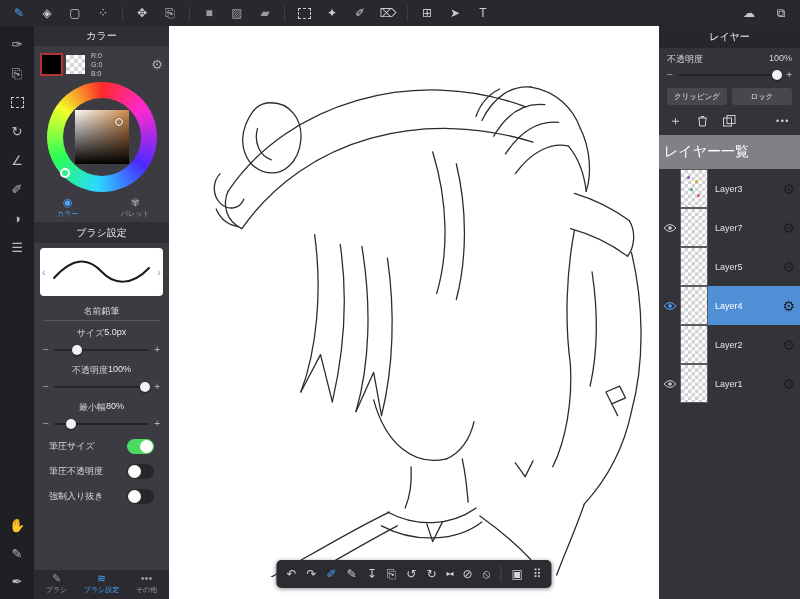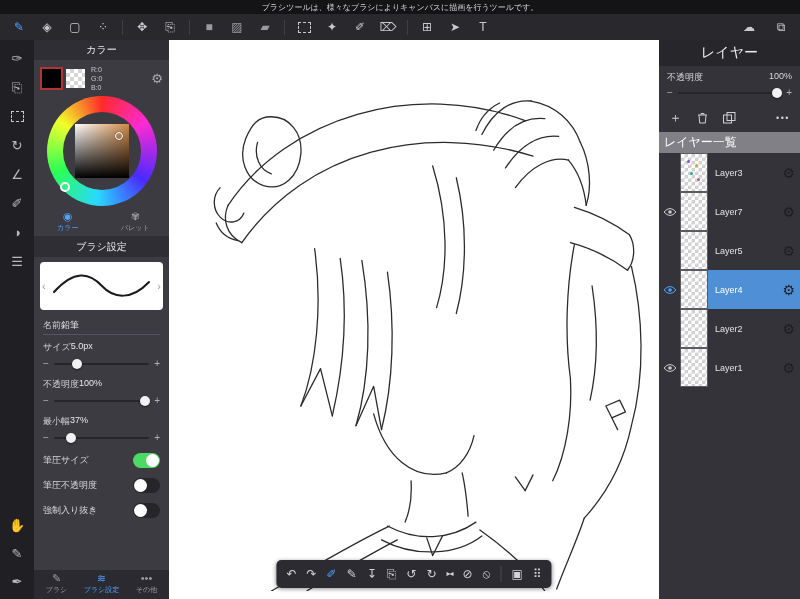--- a/index.html
+++ b/index.html
@@ -54,31 +54,31 @@
   .color-tabs{display:flex;margin-top:3px;border-bottom:1px solid #2e2e34;flex:none}
   .ctab{flex:1;display:flex;flex-direction:column;align-items:center;gap:1px;padding:2px 0 3px;
     font-size:7px;color:#9a9aa1}
   .ctab.active{color:#4da3ff}
   .ticon{font-size:11px;line-height:1}
 
   .brush-preview{position:relative;background:#fff;border-radius:4px;margin:5px 6px;height:48px;flex:none}
   .pv-arrow{position:absolute;top:50%;transform:translateY(-50%);color:#9a9aa1;font-size:11px}
   .pv-l{left:2px}.pv-r{right:2px}
 
-  .prow{display:flex;justify-content:flex-start;padding:4px 9px 2px;font-size:9px;color:#d2d2d7;flex:none}
+  .prow{display:flex;justify-content:center;padding:4px 9px 2px;font-size:9px;color:#d2d2d7;flex:none}
   .prow .val{color:#e8e8ec}
   .underline{border-bottom:1px solid #56565e;margin:0 9px 2px;flex:none}
 
   .slider{display:flex;align-items:center;gap:5px;padding:3px 9px 5px;flex:none}
   .sl-sign{color:#b0b0b6;font-size:10px;line-height:1}
   .track{flex:1;height:2px;background:#25252a;border-radius:1px;position:relative}
   .knob{position:absolute;top:50%;width:10px;height:10px;background:#f2f2f4;border-radius:50%;
     transform:translate(-50%,-50%);box-shadow:0 1px 2px rgba(0,0,0,.5)}
 
-  .toggle-row{display:flex;justify-content:space-between;align-items:center;padding:5px 9px;font-size:9px;flex:none}
+  .toggle-row{display:flex;justify-content:space-between;align-items:center;padding:5px 15px;font-size:9px;flex:none}
   .toggle{width:27px;height:15px;border-radius:8px;background:#25252a;position:relative;flex:none}
   .toggle.on{background:#4cd964}
   .tknob{position:absolute;top:1px;width:13px;height:13px;border-radius:50%;background:#fff}
   .toggle.on .tknob{right:1px}
   .toggle.off .tknob{left:1px}
 
   .lp-tabs{margin-top:auto;display:flex;background:#2a2a30;padding:3px 0 4px;flex:none}
   .lp-tab{flex:1;display:flex;flex-direction:column;align-items:center;gap:1px;font-size:7px;color:#9a9aa1}
   .lp-tab.active{color:#4da3ff}
 
@@ -92,29 +92,29 @@
   .fb-icon.blue{color:#4da3ff}
   .fb-sep{width:1px;height:16px;background:#4a4a52}
   .flip-glyph{font-size:8px;letter-spacing:-1px}
   .status{position:absolute;left:50%;bottom:0;transform:translateX(-50%);
     background:#2b2b31;color:#bcbcc2;font-size:7.5px;padding:2px 10px;
     border-radius:3px 3px 0 0;white-space:nowrap}
 
   
   .right-panel{width:141px;background:#333339;color:#d8d8dc;display:flex;
     flex-direction:column;overflow:hidden;flex:none}
-  .rp-header{background:#26262b;text-align:center;font-size:14px;padding:4px 0;color:#ececf0;flex:none}
+  .rp-header{background:#26262b;text-align:center;font-size:10px;padding:4px 0;color:#ececf0;flex:none}
   .rp-row{display:flex;justify-content:space-between;font-size:9px;padding:5px 8px 1px;flex:none}
   .rp-btns{display:flex;gap:5px;padding:4px 8px 0;flex:none}
   .rp-btn{background:#47474e;border-radius:3px;font-size:7.5px;height:17px;display:flex;
     align-items:center;justify-content:center;flex:1;gap:3px;color:#e3e3e7}
   .chev{font-size:6px;color:#b5b5bb}
   .rp-icons{display:flex;align-items:center;padding:7px 10px 5px;gap:15px;color:#cfcfd4;font-size:13px;flex:none}
   .rp-ellipsis{margin-left:auto;letter-spacing:1.5px;font-size:9px}
-  .list-header{background:#808086;color:#fff;font-size:12px;padding:2px 5px;flex:none}
+  .list-header{background:#808086;color:#fff;font-size:14px;padding:8px 5px;flex:none}
   .layers{flex:1;overflow:hidden}
   .layer-row{display:flex;align-items:center;height:39px;position:relative}
   .layer-row.selected{background:#4e8fd6}
   .eye-cell{width:21px;height:100%;background:#333339;display:flex;align-items:center;
     justify-content:center;color:#c9c9ce;flex:none}
   .layer-row.selected .eye-cell{color:#4da3ff}
   .thumb{width:26px;height:37px;flex:none;border:1px solid #5a5a60;position:relative;
     background-color:#fff;
     background-image:linear-gradient(45deg,#cfcfcf 25%,transparent 25%,transparent 75%,#cfcfcf 75%),
                      linear-gradient(45deg,#cfcfcf 25%,transparent 25%,transparent 75%,#cfcfcf 75%);
@@ -126,23 +126,20 @@
   .checker-sw{background-color:#fff;
     background-image:linear-gradient(45deg,#d6d6d6 25%,transparent 25%,transparent 75%,#d6d6d6 75%),
                      linear-gradient(45deg,#d6d6d6 25%,transparent 25%,transparent 75%,#d6d6d6 75%);
     background-size:8px 8px;background-position:0 0,4px 4px}
 </style>
 </head>
 <body>
 
 <div class="app">
 
-  <div class="tooltip-bar">
-    <span>ブラシツールは、様々なブラシによりキャンバスに描画を行うツールです。</span>
-  </div>
 
   <div class="toolbar">
     <span class="tb-icon active">✎</span>
     <span class="tb-icon">◈</span>
     <span class="tb-icon">▢</span>
     <span class="tb-icon">⁘</span>
     <span class="sep"></span>
     <span class="tb-icon">✥</span>
     <span class="tb-icon">⎘</span>
     <span class="sep"></span>
@@ -254,21 +251,21 @@
       <div class="slider">
         <span class="sl-sign">−</span>
         <div class="track">
             <div class="knob" style="left:96%"></div>
           </div>
         <span class="sl-sign">+</span>
       </div>
 
       <div class="prow">
         <span>最小幅</span>
-        <span class="val">37%</span>
+        <span class="val">80%</span>
       </div>
       <div class="slider">
         <span class="sl-sign">−</span>
         <div class="track">
             <div class="knob" style="left:18%"></div>
           </div>
         <span class="sl-sign">+</span>
       </div>
 
 
@@ -394,20 +391,28 @@
         <span>100%</span>
       </div>
       <div class="slider" style="padding:3px 8px 4px">
         <span class="sl-sign">−</span>
         <div class="track">
             <div class="knob" style="left:96%"></div>
           </div>
         <span class="sl-sign">+</span>
       </div>
 
+      <div class="rp-btns">
+        <div class="rp-btn">
+          <span>クリッピング</span>
+        </div>
+        <div class="rp-btn">
+          <span>ロック</span>
+        </div>
+      </div>
 
       <div class="rp-icons">
         <span>＋</span>
         <svg width="11" height="12" viewBox="0 0 11 12">
           <path d="M1,3 h9 M4,3 v-1.5 h3 v1.5 M2,3 l0.7,8 h5.6 l0.7,-8" fill="none" stroke="#cfcfd4" stroke-width="1"></path>
         </svg>
         <svg width="13" height="12" viewBox="0 0 13 12">
           <rect x="0.5" y="3" width="8" height="8" fill="none" stroke="#cfcfd4"></rect>
           <rect x="4" y="0.5" width="8" height="8" fill="none" stroke="#cfcfd4"></rect>
         </svg>

